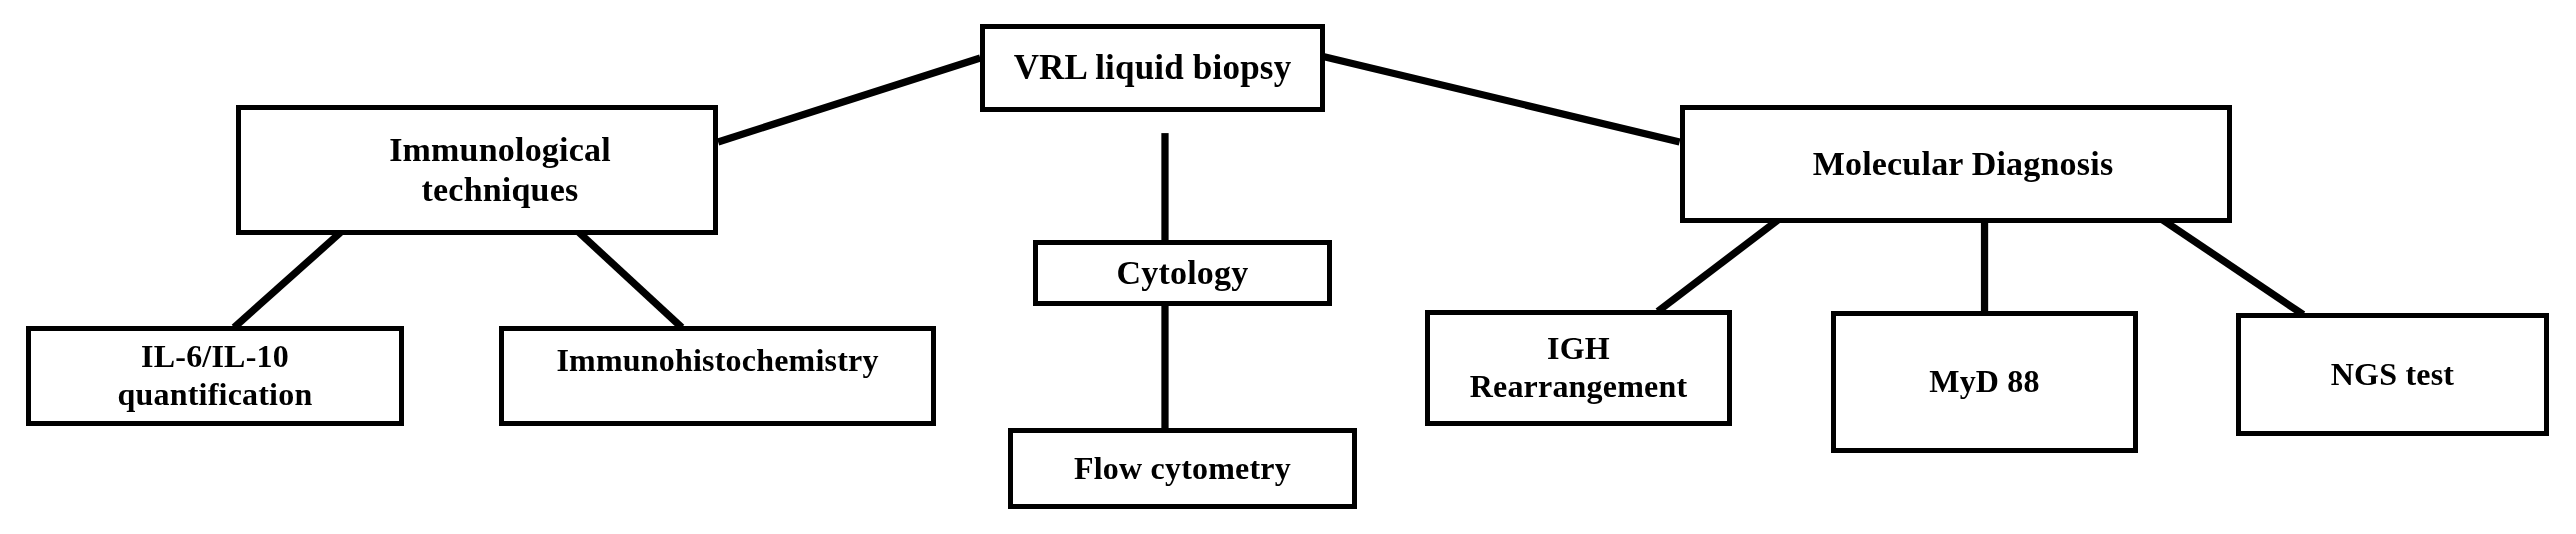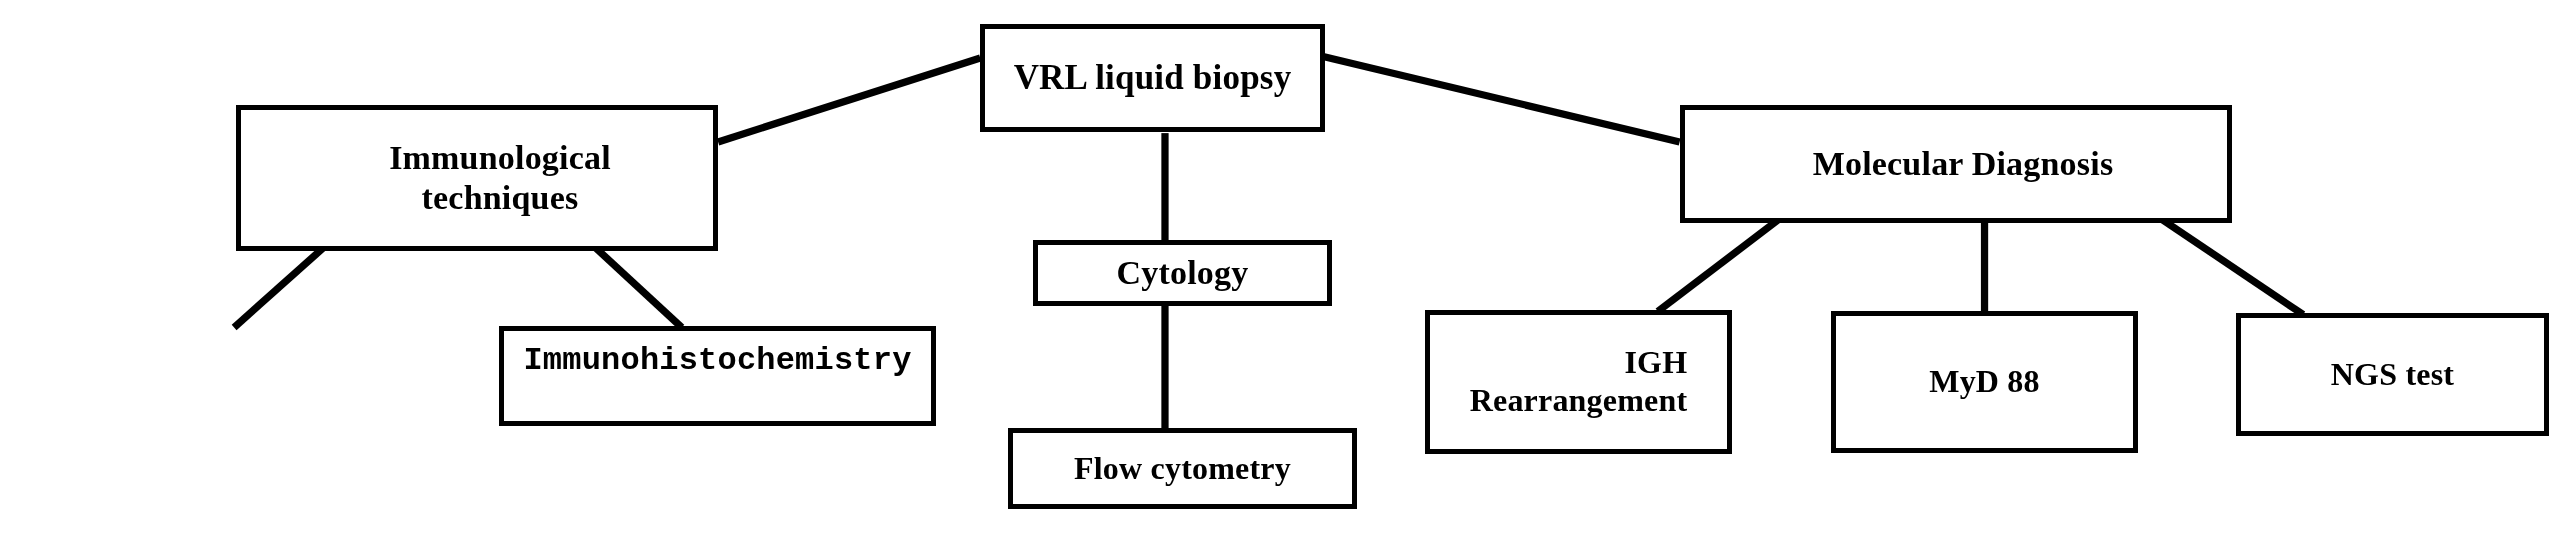--- a/index.html
+++ b/index.html
@@ -55,21 +55,20 @@
   .node.root           { font-size: 35px; }
   .node.branch         { font-size: 34px; }
   .node.leaf           { font-size: 32px; }
 
   
   .node.top-aligned {
     align-items: flex-start;
   }
   .node.top-aligned .node-label {
     padding-top: 11.3px;
-    font-family: Liberation Mono, monospace;
   }
 </style>
 </head>
 <body>
 
 <div id="diagram-canvas">
 
   <svg id="connector-layer" viewBox="0 0 3193 662" width="2576" height="534" aria-hidden="true">
     <g stroke="#000000" stroke-width="9" stroke-linecap="butt" fill="none">
 
@@ -86,47 +85,51 @@
       <line x1="700" y1="272" x2="845" y2="406"></line>
 
       <line x1="2205" y1="272" x2="2055" y2="386"></line>
 
       <line x1="2460" y1="272" x2="2460" y2="388"></line>
 
       <line x1="2680" y1="272" x2="2855" y2="390"></line>
     </g>
   </svg>
 
-  <div class="node root" style="left:980px; top:24px; width:345px; height:108px;">
+  <div class="node root" style="left:980px; top:24px; width:345px; height:88px;">
     <span class="node-label">VRL liquid biopsy</span>
   </div>
 
-  <div class="node branch" style="left:236px; top:105px; width:482px; height:146px;padding-left:46px;">
+  <div class="node branch" style="left:236px; top:105px; width:482px; height:130px;padding-left:46px;">
     <span class="node-label">Immunological
 techniques</span>
   </div>
 
   <div class="node branch" style="left:1680px; top:105px; width:552px; height:118px;padding-left:14px;">
     <span class="node-label">Molecular Diagnosis</span>
   </div>
 
   <div class="node leaf" style="left:1008px; top:428px; width:349px; height:81px;">
     <span class="node-label">Flow cytometry</span>
   </div>
 
   <div class="node branch" style="left:1033px; top:240px; width:299px; height:66px;">
     <span class="node-label">Cytology</span>
   </div>
 
+  <div class="node leaf" style="left:26px; top:326px; width:378px; height:100px;">
+    <span class="node-label">IL-6/IL-10
+quantification</span>
+  </div>
 
   <div class="node leaf top-aligned" style="left:499px; top:326px; width:437px; height:100px;">
     <span class="node-label">Immunohistochemistry</span>
   </div>
 
-  <div class="node leaf" style="left:1425px; top:310px; width:307px; height:144px;text-align:right;">
+  <div class="node leaf" style="left:1425px; top:310px; width:307px; height:116px;">
     <span class="node-label">IGH
 Rearrangement</span>
   </div>
 
   <div class="node leaf" style="left:1831px; top:311px; width:307px; height:142px;">
     <span class="node-label">MyD 88</span>
   </div>
 
   <div class="node leaf" style="left:2236px; top:313px; width:313px; height:123px;">
     <span class="node-label">NGS test</span>

